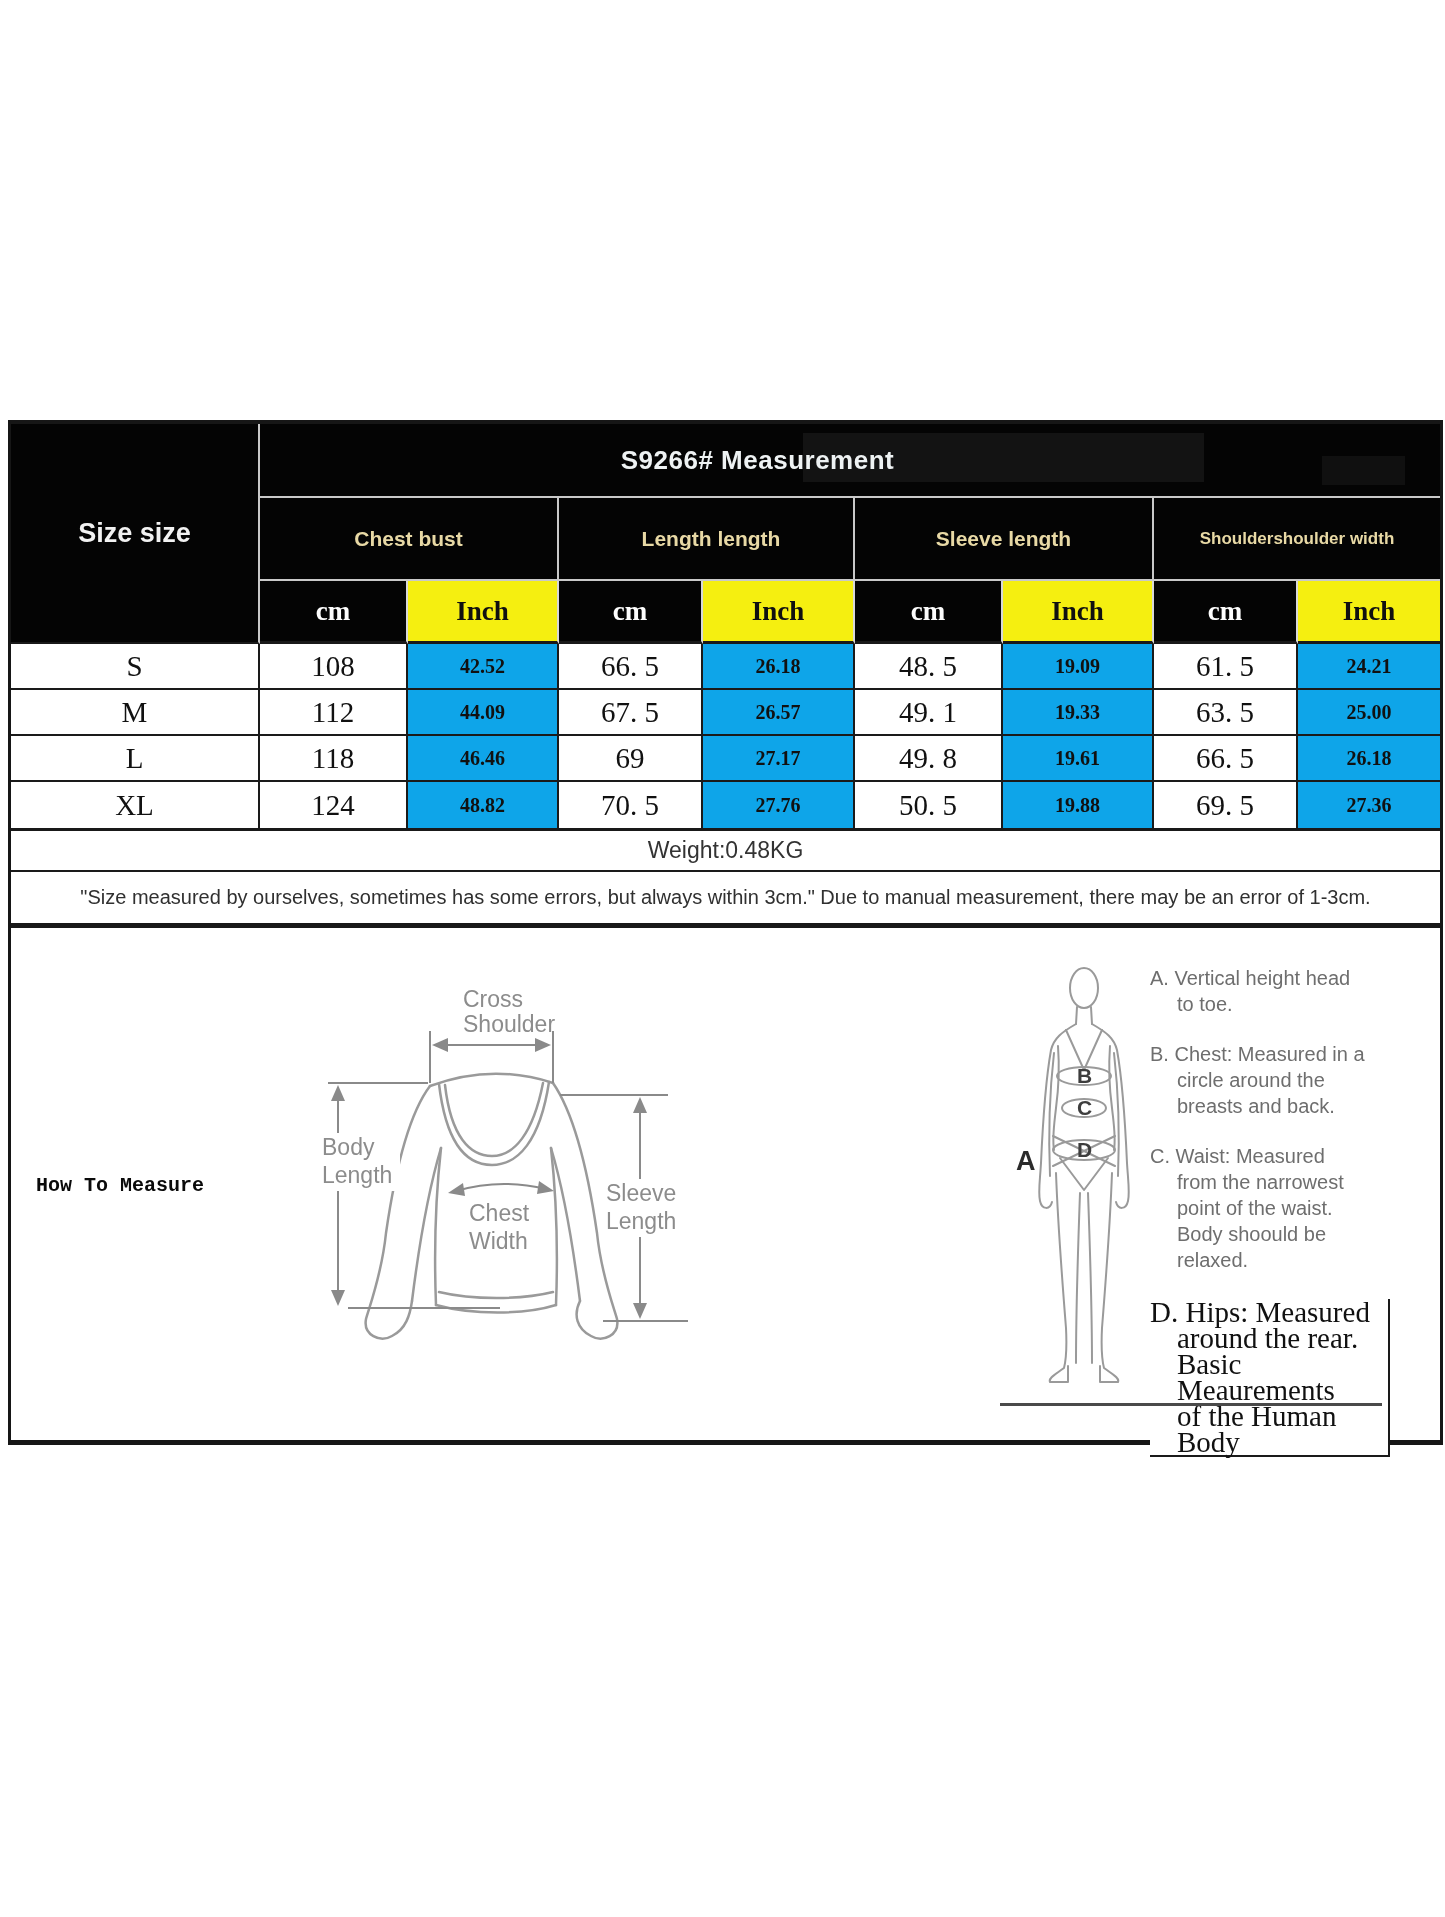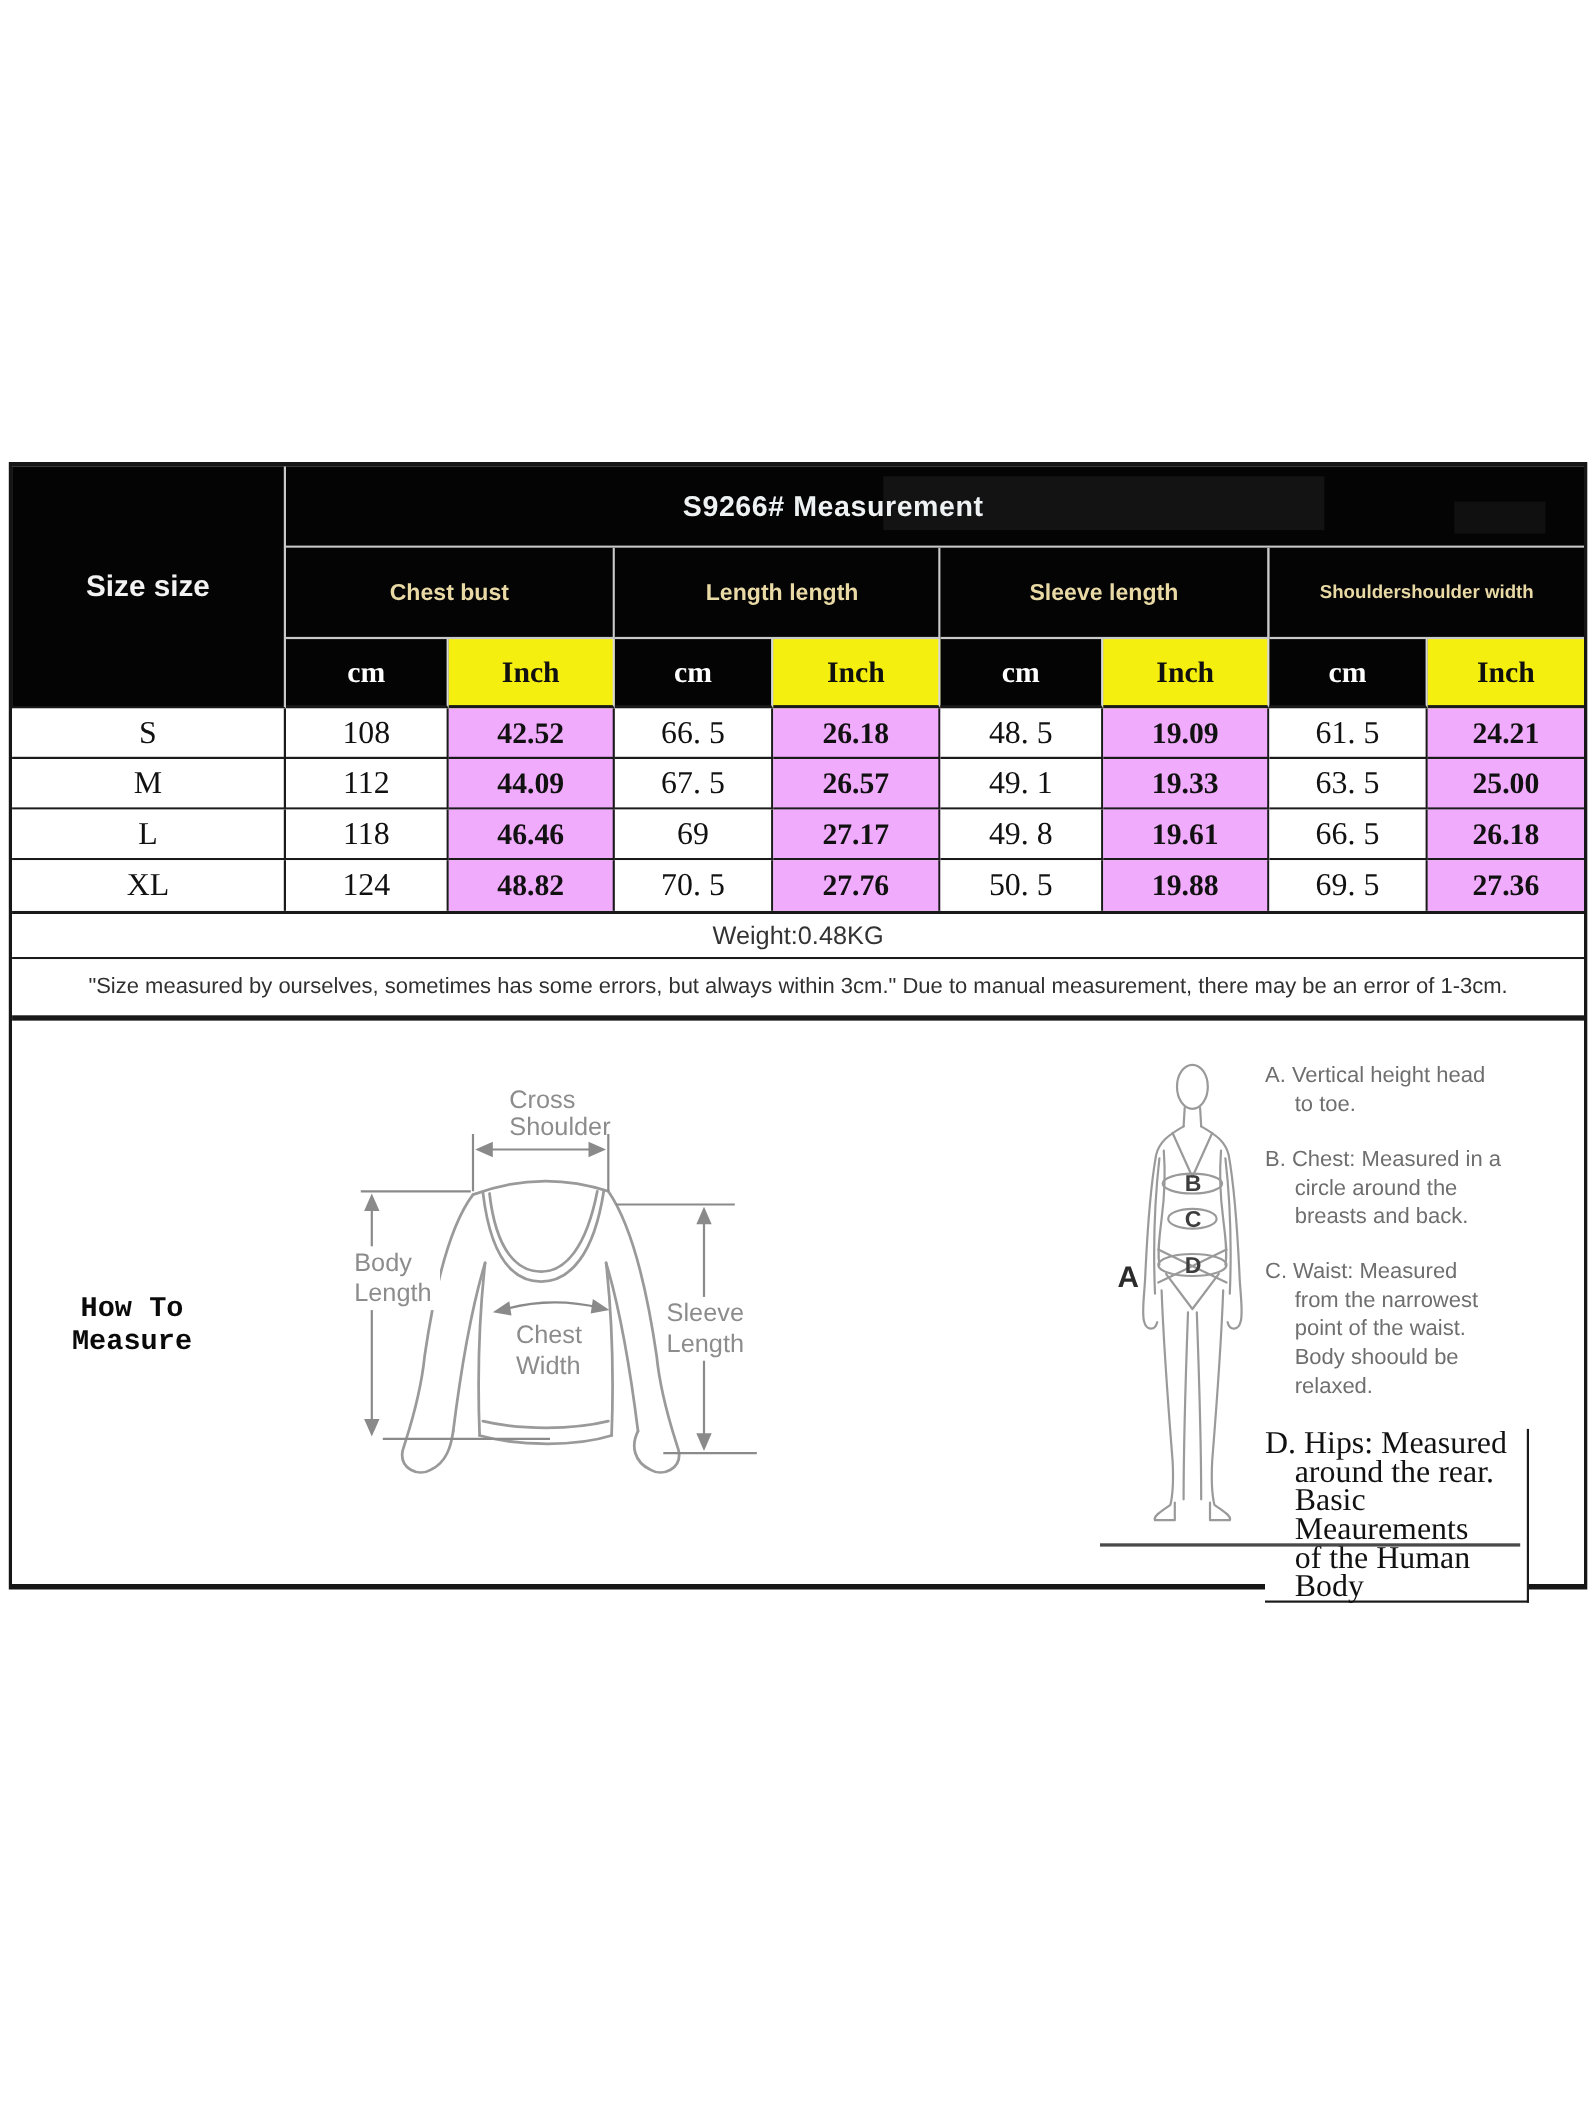--- a/index.html
+++ b/index.html
@@ -23,36 +23,36 @@
            border-right:2px solid #c9c9c9;border-bottom:2px solid #191919;}
   .grp{color:#e8d9a5;font-size:21px;font-weight:600;}
   .grp-sm{font-size:17px;}
   .u-cm{background:#040404;color:#fdfdfd;border-right:2px solid #d8d8d8;border-bottom:3px solid #191919;
         font-family:"Liberation Serif","DejaVu Serif",serif;font-size:27px;font-weight:700;}
   .u-in{background:#f5ef10;color:#101010;border-right:2px solid #d8d8d8;border-bottom:3px solid #191919;
         font-family:"Liberation Serif","DejaVu Serif",serif;font-size:27px;font-weight:700;}
   .no-r{border-right:none !important;}
   .d{background:#ffffff;color:#111;border-right:2px solid #1a1a1a;border-bottom:2px solid #1a1a1a;
      font-family:"Liberation Serif","DejaVu Serif",serif;font-size:29px;}
-  .d.y{background:#f0abfc;font-weight:700;font-size:27px;}
+  .d.y{background:#0ea5e9;font-weight:700;font-size:20px;}
   .d.lastrow{border-bottom:none;}
 
   
   .info{box-sizing:border-box;display:flex;align-items:center;justify-content:center;background:#fff;position:relative;}
   .w-row{height:41px;border-bottom:2px solid #1a1a1a;font-size:23px;color:#333;}
   .f-row{height:47px;border-bottom:3px solid #1a1a1a;font-size:26px;color:#2b2b2b;}
   .dis-row{height:56px;border-bottom:5px solid #191919;font-size:20px;color:#303030;}
   .green-corner{position:absolute;left:0;top:0;width:0;height:0;
                 border-top:14px solid #217a36;border-right:14px solid transparent;}
 
   
   .howto{position:relative;height:512px;background:#fff;}
   .htm-title{position:absolute;left:0px;top:246px;width:218px;text-align:center;
              font-family:"Liberation Mono","DejaVu Sans Mono",monospace;
-             font-size:26px;font-weight:700;color:#0a0a0a;}
+             font-size:20px;font-weight:700;color:#0a0a0a;}
   .garment-svg{position:absolute;left:309px;top:55px;}
   .figure-svg{position:absolute;left:999px;top:30px;}
   .notes{position:absolute;left:1139px;top:37px;width:240px;
          font-size:20px;line-height:26px;color:#6e6e6e;}
   .note{margin-bottom:24px;}
   .note.c{margin-bottom:26px;}
   .note.d{margin-bottom:0;}
   .nl{display:block;padding-left:27px;}
   .nl:first-child{padding-left:0;}
   .base-line{position:absolute;left:989px;top:475px;width:382px;height:3px;background:#4a4a4a;}

